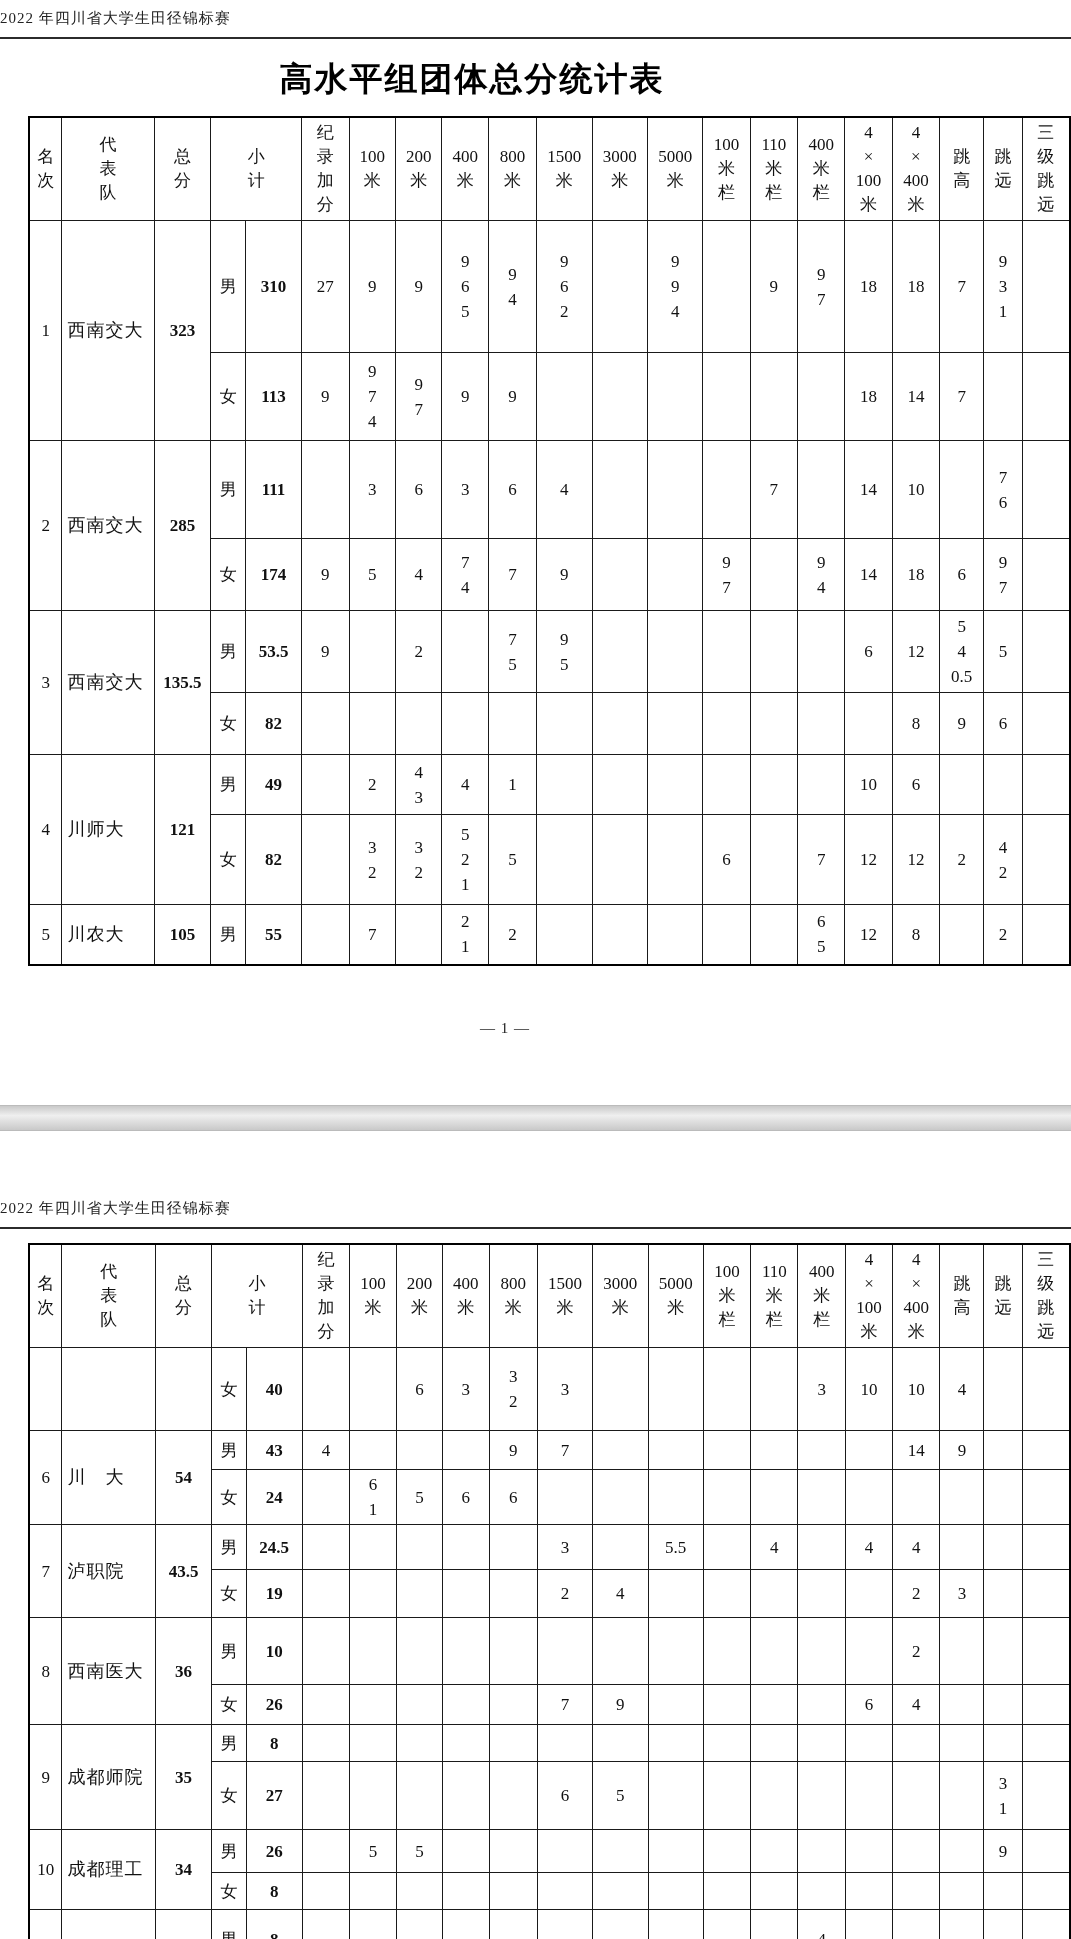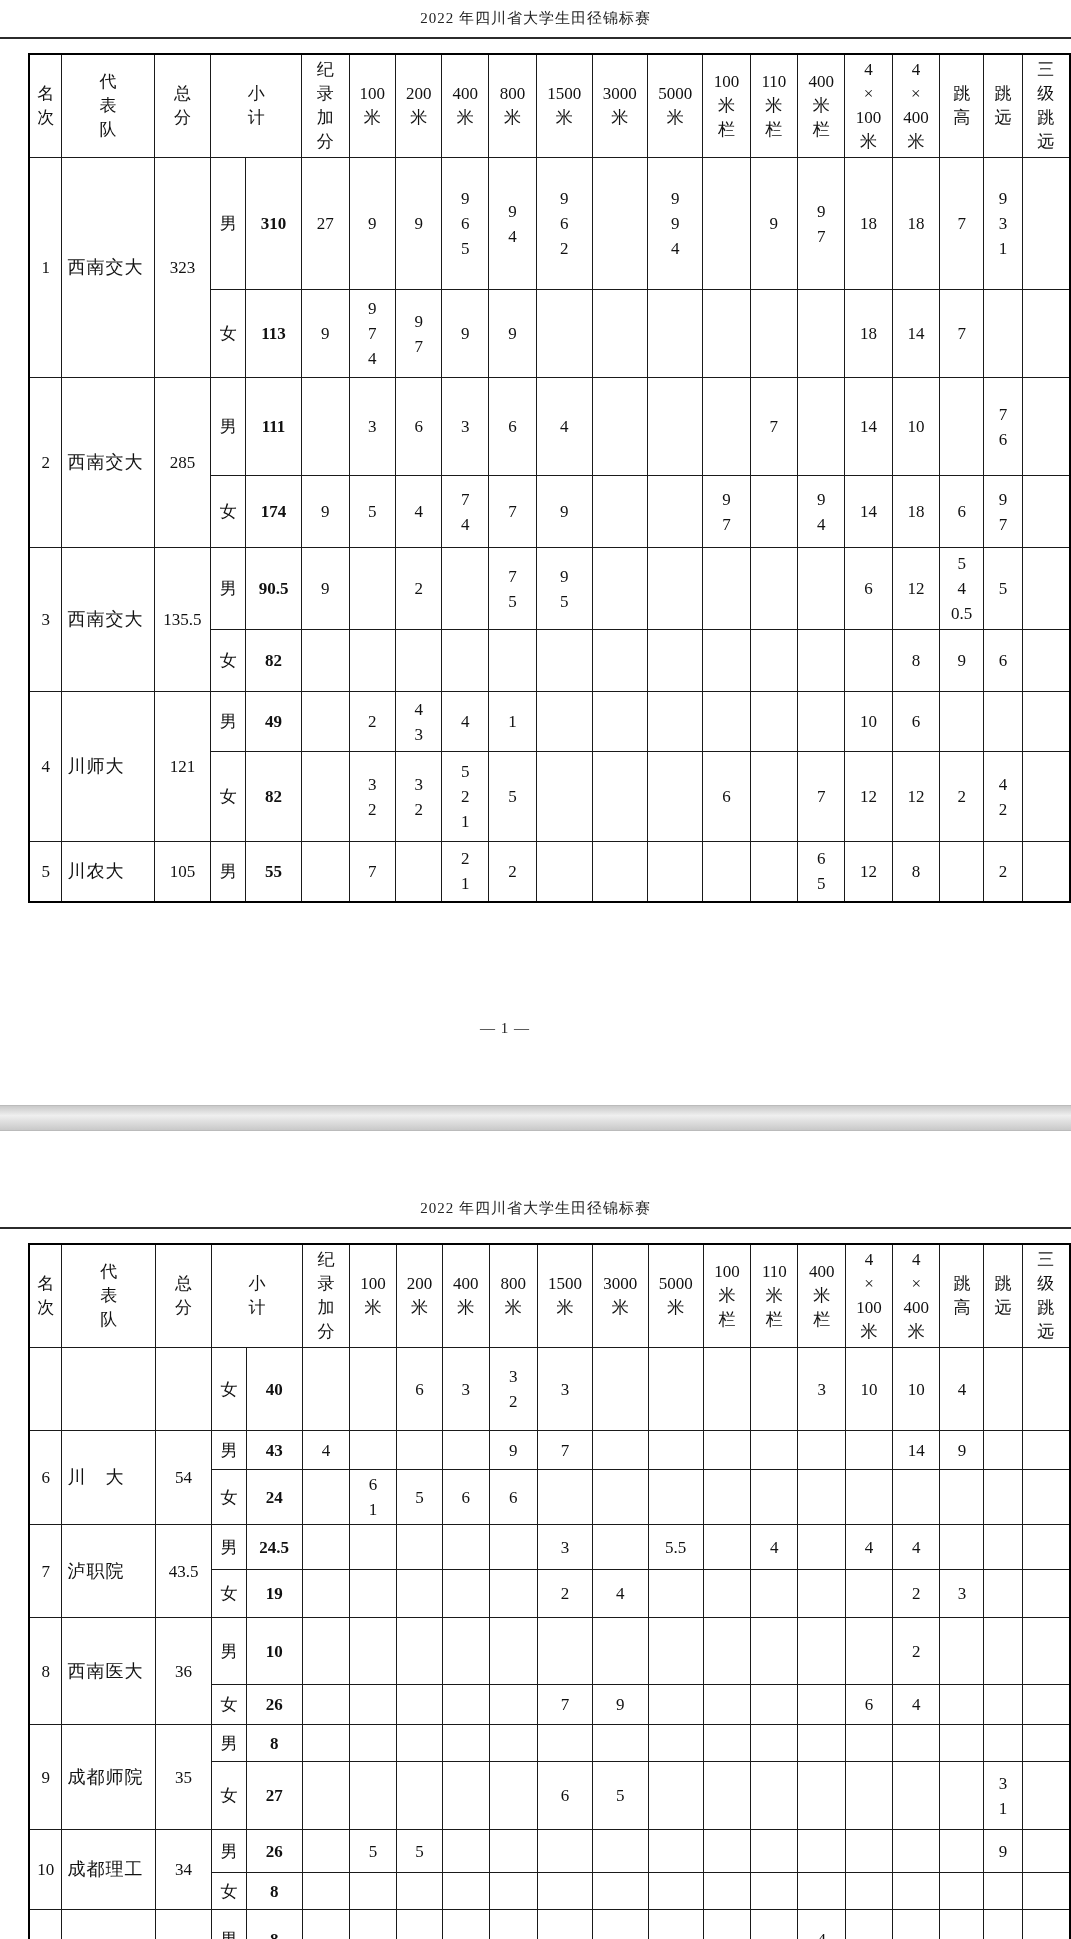--- a/index.html
+++ b/index.html
@@ -5,21 +5,21 @@
   html,body{margin:0;padding:0;}
   body{
     width:1071px;height:1939px;overflow:hidden;background:#ffffff;
     font-family:"Liberation Serif",serif;color:#111;
     position:relative;
   }
   .page{position:relative;background:#fff;}
   #page1{height:1105px;}
   #page2{height:810px;}
   .running-head{
-    text-align:center;font-size:15px;color:#222;padding-top:9px;letter-spacing:1px;
+    font-size:15px;color:#222;padding-top:9px;letter-spacing:1px;
   }
   .head-rule{height:2px;background:#2b2b2b;margin-top:9px;width:100%;}
   .doc-title-wrap{width:944px;text-align:center;margin-top:18px;}
   .doc-title{
     font-family:"Liberation Sans",sans-serif;font-weight:700;font-size:33px;
     letter-spacing:2px;color:#000;
   }
   .table-wrap{margin-left:28px;margin-top:14px;}
   table.score-table{
     border-collapse:collapse;table-layout:fixed;
@@ -28,21 +28,21 @@
   .score-table th,.score-table td{
     border:1px solid #1a1a1a;
     text-align:center;vertical-align:middle;
     font-size:17px;line-height:25px;
     padding:2px 1px;
     white-space:pre-line;
     overflow:hidden;
   }
   .score-table th{height:98px;font-weight:normal;line-height:24px;}
   .score-table td.team-cell{text-align:left;padding-left:5px;font-size:18px;letter-spacing:1px;}
-  .score-table td.total-cell{font-weight:normal;margin-left:34px;}
+  .score-table td.total-cell{font-weight:bold;margin-left:34px;}
   .score-table td.subtotal-cell{font-weight:bold;}
   
   #t1 tr.dr0{height:132px}#t1 tr.dr1{height:88px}#t1 tr.dr2{height:98px}
   #t1 tr.dr3{height:72px}#t1 tr.dr4{height:82px}#t1 tr.dr5{height:62px}
   #t1 tr.dr6{height:60px}#t1 tr.dr7{height:90px}#t1 tr.dr8{height:60px}
   
   #t2 tr.dr0{height:83px}#t2 tr.dr1{height:39px}#t2 tr.dr2{height:53px}
   #t2 tr.dr3{height:45px}#t2 tr.dr4{height:48px}#t2 tr.dr5{height:67px}
   #t2 tr.dr6{height:40px}#t2 tr.dr7{height:37px}#t2 tr.dr8{height:68px}
   #t2 tr.dr9{height:43px}#t2 tr.dr10{height:37px}#t2 tr.dr11{height:60px}
@@ -56,20 +56,23 @@
     border-top:1px solid #bbb;border-bottom:1px solid #bbb;
   }
   #page2 .running-head{padding-top:68px;}
 </style>
 </head>
 <body>
 
 <div class="page" id="page1">
   <div class="running-head">2022 年四川省大学生田径锦标赛</div>
   <div class="head-rule"></div>
+  <div class="doc-title-wrap">
+    <span class="doc-title">高水平组团体总分统计表</span>
+  </div>
   <div class="table-wrap">
     <table class="score-table" id="t1">
         <colgroup>
           <col style="width: 34px;">
           <col style="width: 98px;">
           <col style="width: 58px;">
           <col style="width: 36px;">
           <col style="width: 58px;">
           <col style="width: 50px;">
           <col style="width: 48px;">
@@ -247,21 +250,21 @@
             <td class="event-cell">6</td>
             <td class="event-cell">9
 7</td>
             <td class="event-cell"></td>
           </tr>
           <tr class="dr4">
             <td class="rank-cell" rowspan="2">3</td>
             <td class="team-cell" rowspan="2">西南交大</td>
             <td class="total-cell" rowspan="2">135.5</td>
             <td class="gender-cell">男</td>
-            <td class="subtotal-cell">90.5</td>
+            <td class="subtotal-cell">53.5</td>
             <td class="bonus-cell">9</td>
             <td class="event-cell"></td>
             <td class="event-cell">2</td>
             <td class="event-cell"></td>
             <td class="event-cell">7
 5</td>
             <td class="event-cell">9
 5</td>
             <td class="event-cell"></td>
             <td class="event-cell"></td>

